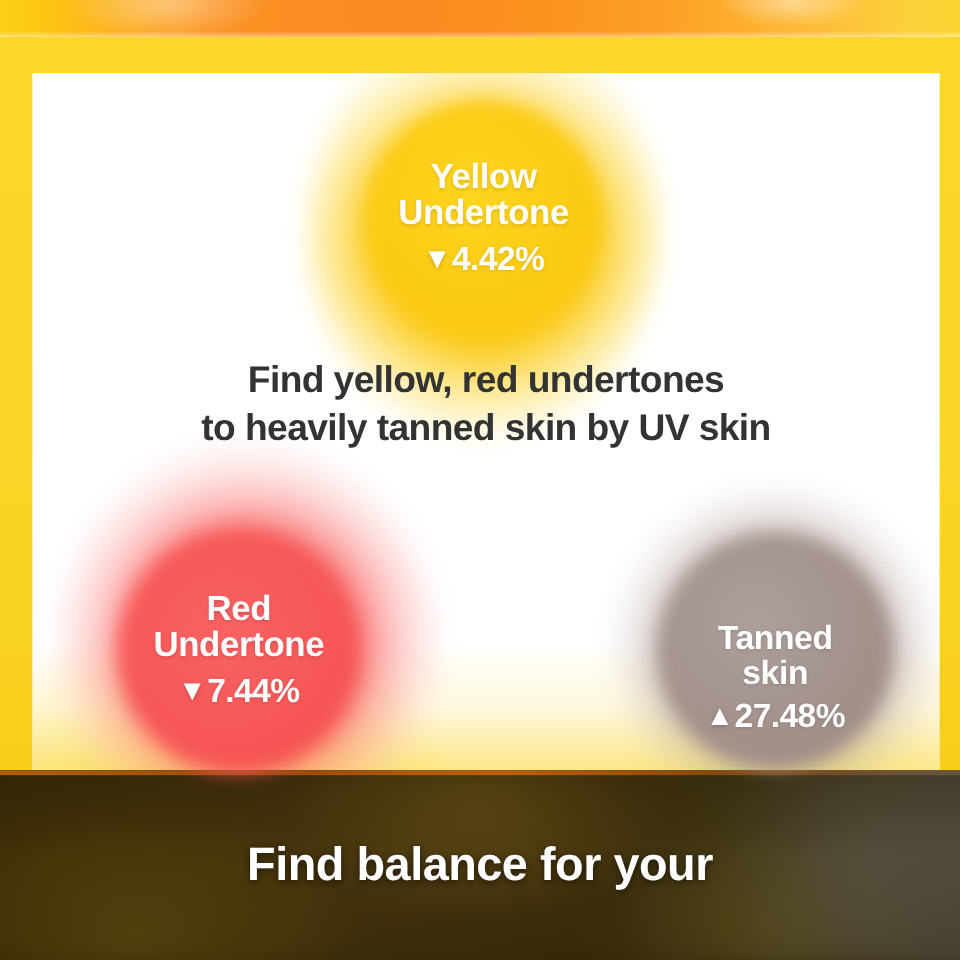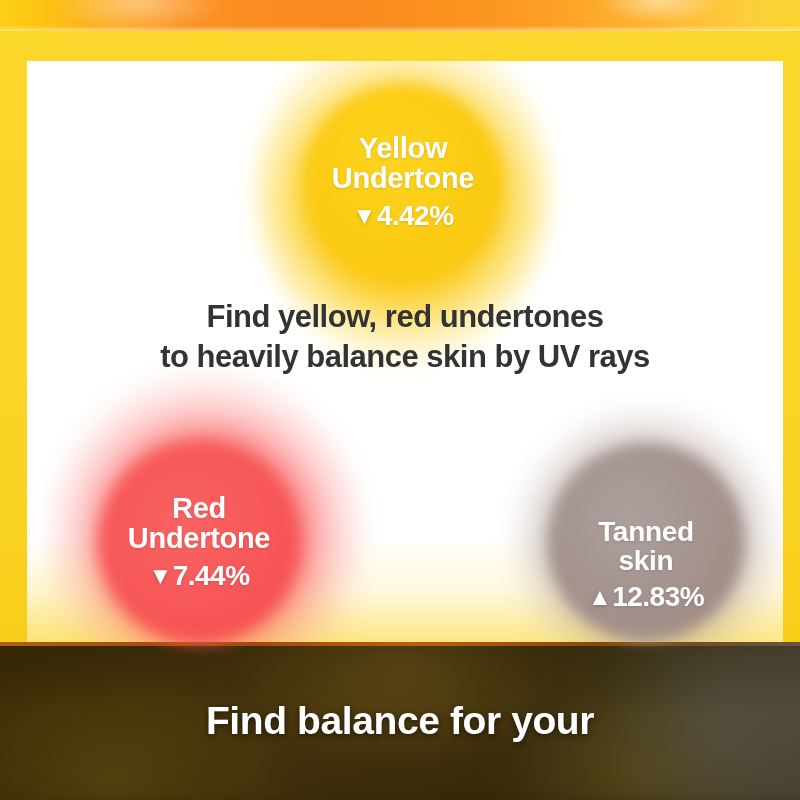--- a/index.html
+++ b/index.html
@@ -231,21 +231,21 @@
           </div>
           <div class="blob-delta">
             <span class="tri">▼</span>
             <span>4.42%</span>
           </div>
         </div>
       </div>
 
       <div class="center-copy">
         <div>Find yellow, red undertones</div>
-        <div>to heavily balance skin by UV rays</div>
+        <div>to heavily tanned skin by UV skin</div>
       </div>
 
       <div class="blob" id="blob-red">
         <div class="halo"></div>
         <div class="core"></div>
         <div class="txt">
           <div class="blob-title">
             <span>Red</span><br>
             <span>Undertone</span>
           </div>
@@ -259,21 +259,21 @@
       <div class="blob" id="blob-tanned">
         <div class="halo"></div>
         <div class="core"></div>
         <div class="txt">
           <div class="blob-title">
             <span>Tanned</span><br>
             <span>skin</span>
           </div>
           <div class="blob-delta">
             <span class="tri">▲</span>
-            <span>12.83%</span>
+            <span>27.48%</span>
           </div>
         </div>
       </div>
 
     </div>
   </div>
 
   <div class="bottom">
     <div class="photo"></div>
     <div class="shade"></div>

